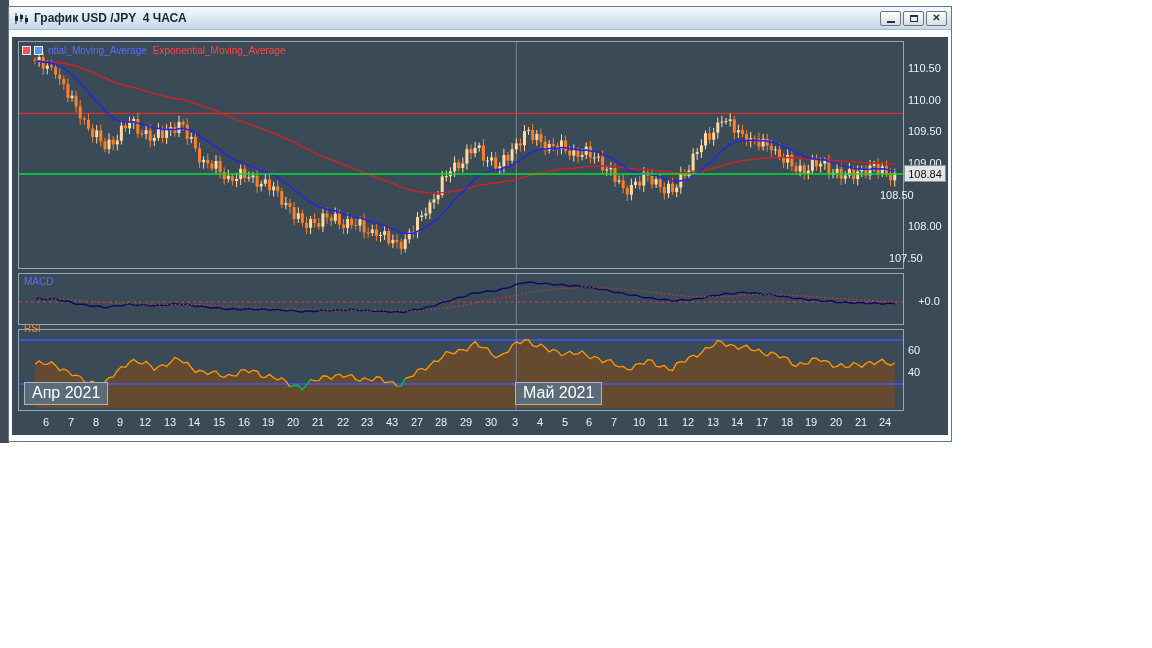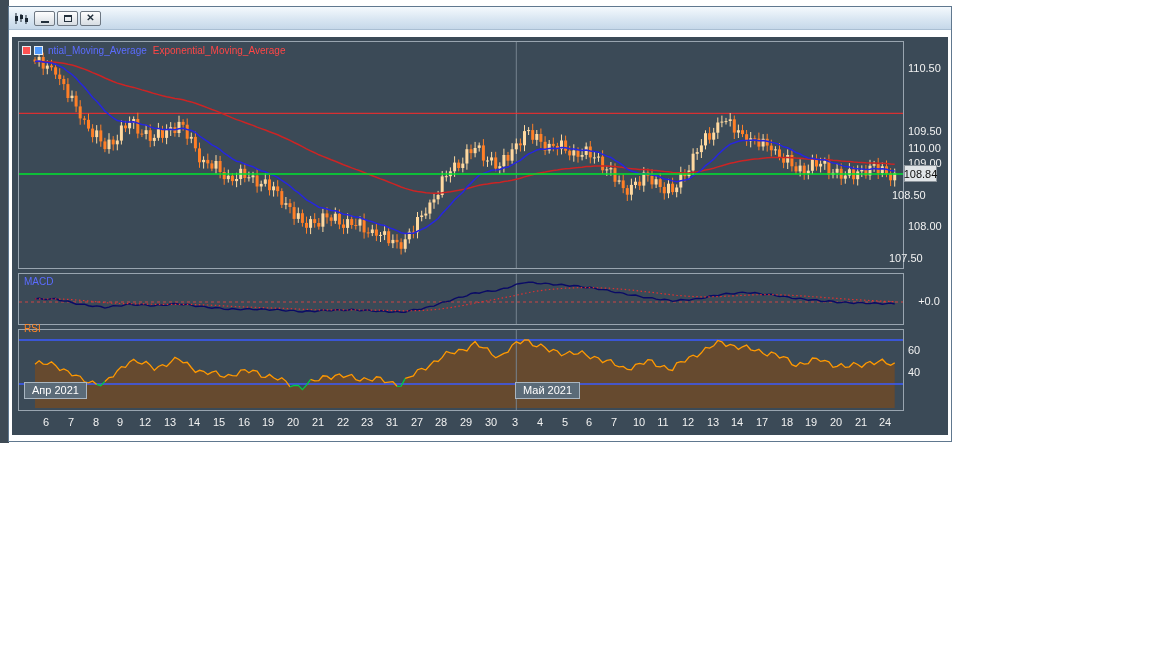--- a/index.html
+++ b/index.html
@@ -30,45 +30,46 @@
   .legend{position:absolute;left:10px;top:8px;display:flex;align-items:center;z-index:6}
   .sw{width:9px;height:9px;border:1px solid #e6edf3;margin-right:3px}
   .sw-red{background:#ff5252}
   .sw-blue{background:#4f9aff}
   .lg1{color:#5b6cff;font-size:10px;margin-left:2px}
   .lg2{color:#ff4646;font-size:10px;margin-left:6px}
   .plabel{position:absolute;font-size:10px;z-index:6}
   .macd-label{left:12px;top:239px;color:#5b6cff}
   .rsi-label{left:12px;top:286px;color:#ff8422}
   .ax{position:absolute;left:896px;width:42px;color:#f2f2f2;font-size:11px;z-index:3}
-  .pricebox{position:absolute;left:892px;width:33px;height:17px;background:#e1e5e8;
+  .pricebox{position:absolute;left:892px;width:42px;height:17px;background:#e1e5e8;
     border:1px solid #8a9299;color:#0e0e0e;font-size:11px;display:flex;align-items:center;
     justify-content:center;z-index:5}
   .xaxis{position:absolute;left:6px;top:378px;width:884px;height:20px}
   .xlab{position:absolute;top:1px;transform:translateX(-50%);color:#f2f2f2;font-size:11px}
   .monthbox{position:absolute;background:#5b6b78;border:1px solid #a9b6c1;color:#ffffff;
-    font-size:11px;padding:1px 7px 2px 7px;z-index:7;white-space:nowrap}
+    font-size:16px;padding:1px 7px 2px 7px;z-index:7;white-space:nowrap}
 </style>
 </head>
 <body>
 
 <div class="bg-edge"></div>
 
 <div class="window">
   <div class="titlebar">
     <span class="app-icon">
       <svg width="14" height="13" viewBox="0 0 14 13">
         <line x1="2" y1="1" x2="2" y2="12" stroke="#1b2733" stroke-width="1"></line>
         <rect x="1" y="4" width="3" height="5" fill="#1b2733"></rect>
         <line x1="7" y1="2" x2="7" y2="10" stroke="#1b2733" stroke-width="1"></line>
         <rect x="6" y="3" width="3" height="4" fill="#1b2733"></rect>
         <line x1="12" y1="3" x2="12" y2="12" stroke="#1b2733" stroke-width="1"></line>
         <rect x="11" y="6" width="3" height="4" fill="#1b2733"></rect>
       </svg>
     </span>
+    <span class="title-text">График USD /JPY  4 ЧАСА</span>
     <span class="win-buttons">
       <button class="win-btn">
           <span class="icon-min"></span>
         </button>
       <button class="win-btn">
           <span class="icon-max"></span>
         </button>
       <button class="win-btn">
           <span class="icon-close">✕</span>
         </button>
@@ -551,21 +552,21 @@
           <span class="xlab" style="left: 127px;">12</span>
           <span class="xlab" style="left: 152px;">13</span>
           <span class="xlab" style="left: 176px;">14</span>
           <span class="xlab" style="left: 201px; text-align: center;">15</span>
           <span class="xlab" style="left: 226px;">16</span>
           <span class="xlab" style="left: 250px;">19</span>
           <span class="xlab" style="left: 275px;">20</span>
           <span class="xlab" style="left: 300px;">21</span>
           <span class="xlab" style="left: 325px;">22</span>
           <span class="xlab" style="left: 349px;">23</span>
-          <span class="xlab" style="left: 374px;">31</span>
+          <span class="xlab" style="left: 374px;">43</span>
           <span class="xlab" style="left: 399px;">27</span>
           <span class="xlab" style="left: 423px;">28</span>
           <span class="xlab" style="left: 448px;">29</span>
           <span class="xlab" style="left: 473px;">30</span>
           <span class="xlab" style="left: 497px;">3</span>
           <span class="xlab" style="left: 522px;">4</span>
           <span class="xlab" style="left: 547px;">5</span>
           <span class="xlab" style="left: 571px;">6</span>
           <span class="xlab" style="left: 596px;">7</span>
           <span class="xlab" style="left: 621px;">10</span>
@@ -574,24 +575,24 @@
           <span class="xlab" style="left: 695px;">13</span>
           <span class="xlab" style="left: 719px;">14</span>
           <span class="xlab" style="left: 744px;">17</span>
           <span class="xlab" style="left: 769px;">18</span>
           <span class="xlab" style="left: 793px;">19</span>
           <span class="xlab" style="left: 818px;">20</span>
           <span class="xlab" style="left: 843px;">21</span>
           <span class="xlab" style="left: 867px;">24</span>
         </div>
     <span class="ax" style="left: 896px; top: 25px;">110.50</span>
-        <span class="ax" style="left: 896px; top: 57px; margin-top: 48px;">110.00</span>
+        <span class="ax" style="left: 896px; top: 57px;">110.00</span>
         <span class="ax" style="left: 896px; top: 88px;">109.50</span>
         <span class="ax" style="left: 896px; top: 120px;">109.00</span>
-        <span class="ax" style="left: 868px; top: 152px; margin-left: 12px;">108.50</span>
+        <span class="ax" style="left: 868px; top: 152px;">108.50</span>
         <span class="ax" style="left: 896px; top: 183px;">108.00</span>
         <span class="ax" style="left: 877px; top: 215px;">107.50</span>
         <span class="ax" style="left: 896px; top: 258px; text-align: center;">+0.0</span>
         <span class="ax" style="left: 896px; top: 307px;">60</span>
         <span class="ax" style="left: 896px; top: 329px;">40</span>
         <div class="monthbox" style="left: 12px; top: 345px;">Апр 2021</div>
         <div class="monthbox" style="left: 503px; top: 345px;">Май 2021</div>
       </div>
   </div>
 </div>

